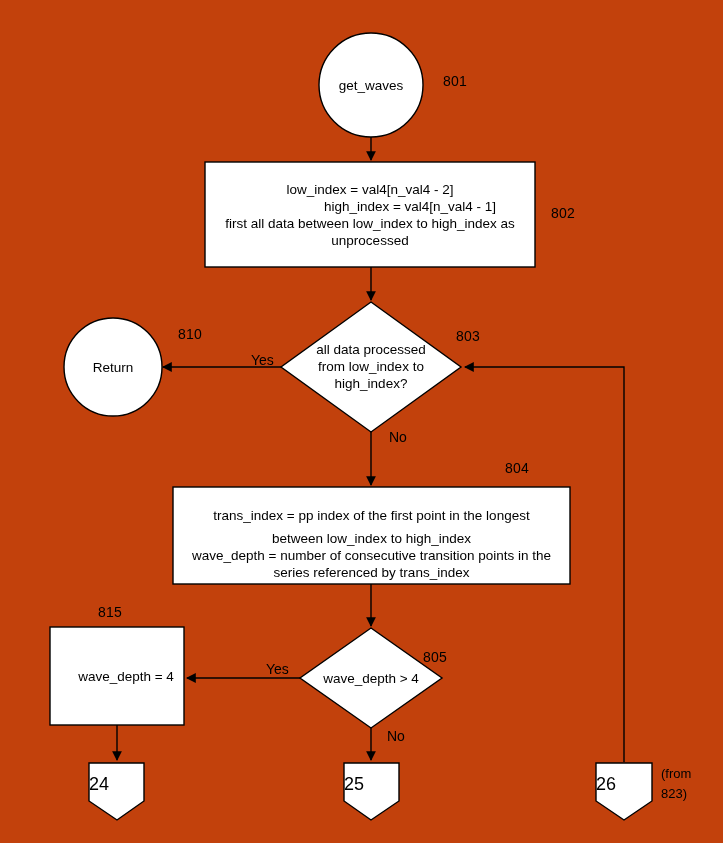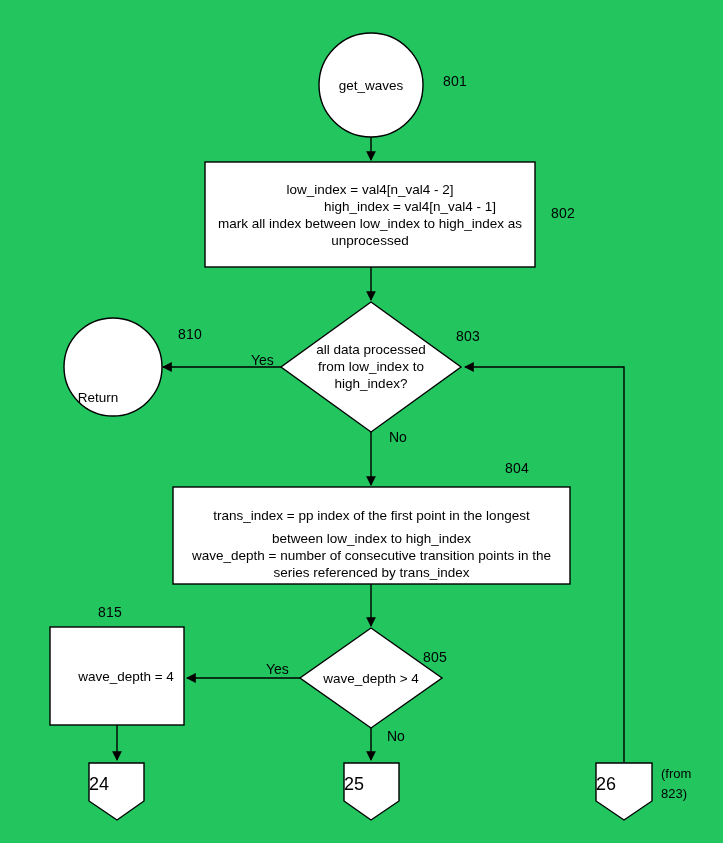--- a/index.html
+++ b/index.html
@@ -8,21 +8,21 @@
     background: #ffffff;
   }
   body {
     font-family: "Liberation Sans", sans-serif;
     color: #000000;
   }
   #canvas {
     position: relative;
     width: 723px;
     height: 843px;
-    background: #22c55e;
+    background: #c2410c;
     overflow: hidden;
   }
   svg.layer {
     position: absolute;
     top: 0;
     left: 0;
     width: 723px;
     height: 843px;
   }
   .node-text {
@@ -112,32 +112,32 @@
 
       <polygon points="596,763 652,763 652,801 624,820 596,801" fill="#fff" stroke="#000" stroke-width="1.4"></polygon>
     </g>
   </svg>
 
   <div class="node-text" style="left:311px; top:77px; width:120px;">get_waves</div>
   <div class="ref-label" style="left:443px; top:73px;">801</div>
 
   <div class="node-text" style="left:205px; top:181px; width:330px;">low_index = val4[n_val4 - 2]</div>
   <div class="node-text" style="left:205px; top:198px; width:330px;padding-left:40px;">high_index = val4[n_val4 - 1]</div>
-  <div class="node-text" style="left:205px; top:215px; width:330px;">mark all index between low_index to high_index as</div>
+  <div class="node-text" style="left:205px; top:215px; width:330px;">first all data between low_index to high_index as</div>
   <div class="node-text" style="left:205px; top:232px; width:330px;">unprocessed</div>
   <div class="ref-label" style="left:551px; top:205px;">802</div>
 
   <div class="node-text" style="left:281px; top:341px; width:180px;">all data processed</div>
   <div class="node-text" style="left:281px; top:358px; width:180px;">from low_index to</div>
   <div class="node-text" style="left:281px; top:375px; width:180px;">high_index?</div>
   <div class="ref-label" style="left:456px; top:328px;text-align:right;">803</div>
   <div class="branch-label" style="left:251px; top:352px;">Yes</div>
   <div class="branch-label" style="left:389px; top:429px;">No</div>
 
-  <div class="node-text" style="left:38px; top:359px; width:120px;margin-top:30px;">Return</div>
+  <div class="node-text" style="left:53px; top:359px; width:120px;">Return</div>
   <div class="ref-label" style="left:178px; top:326px;">810</div>
 
   <div class="node-text" style="left:173px; top:496px; width:397px;margin-top:11px;">trans_index = pp index of the first point in the longest</div>
   <div class="node-text" style="left:173px; top:530px; width:397px;">between low_index to high_index</div>
   <div class="node-text" style="left:173px; top:564px; width:397px;">series referenced by trans_index</div>
   <div class="node-text" style="left:173px; top:547px; width:397px;">wave_depth = number of consecutive transition points in the</div>
   <div class="ref-label" style="left:505px; top:460px;">804</div>
 
   <div class="node-text" style="left:300px; top:670px; width:142px;">wave_depth &gt; 4</div>
   <div class="ref-label" style="left:423px; top:649px;">805</div>

